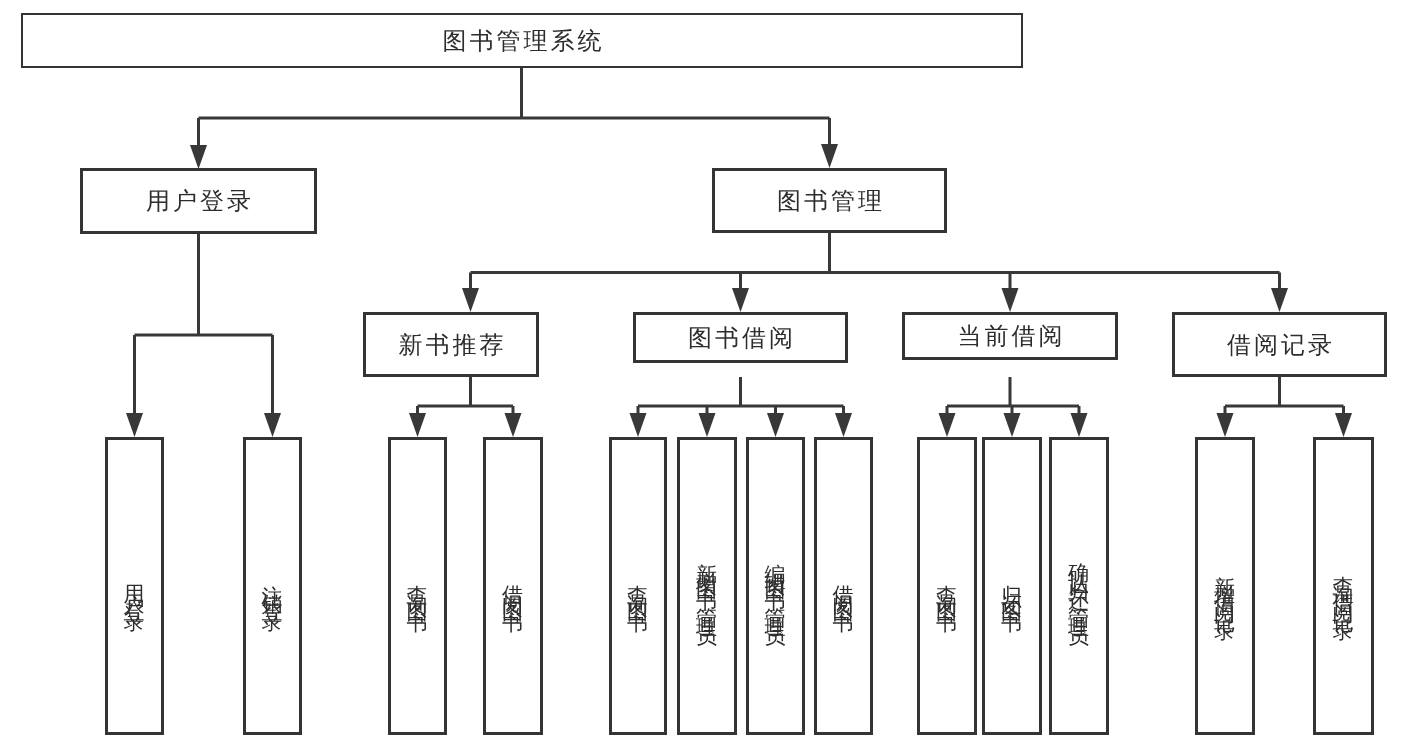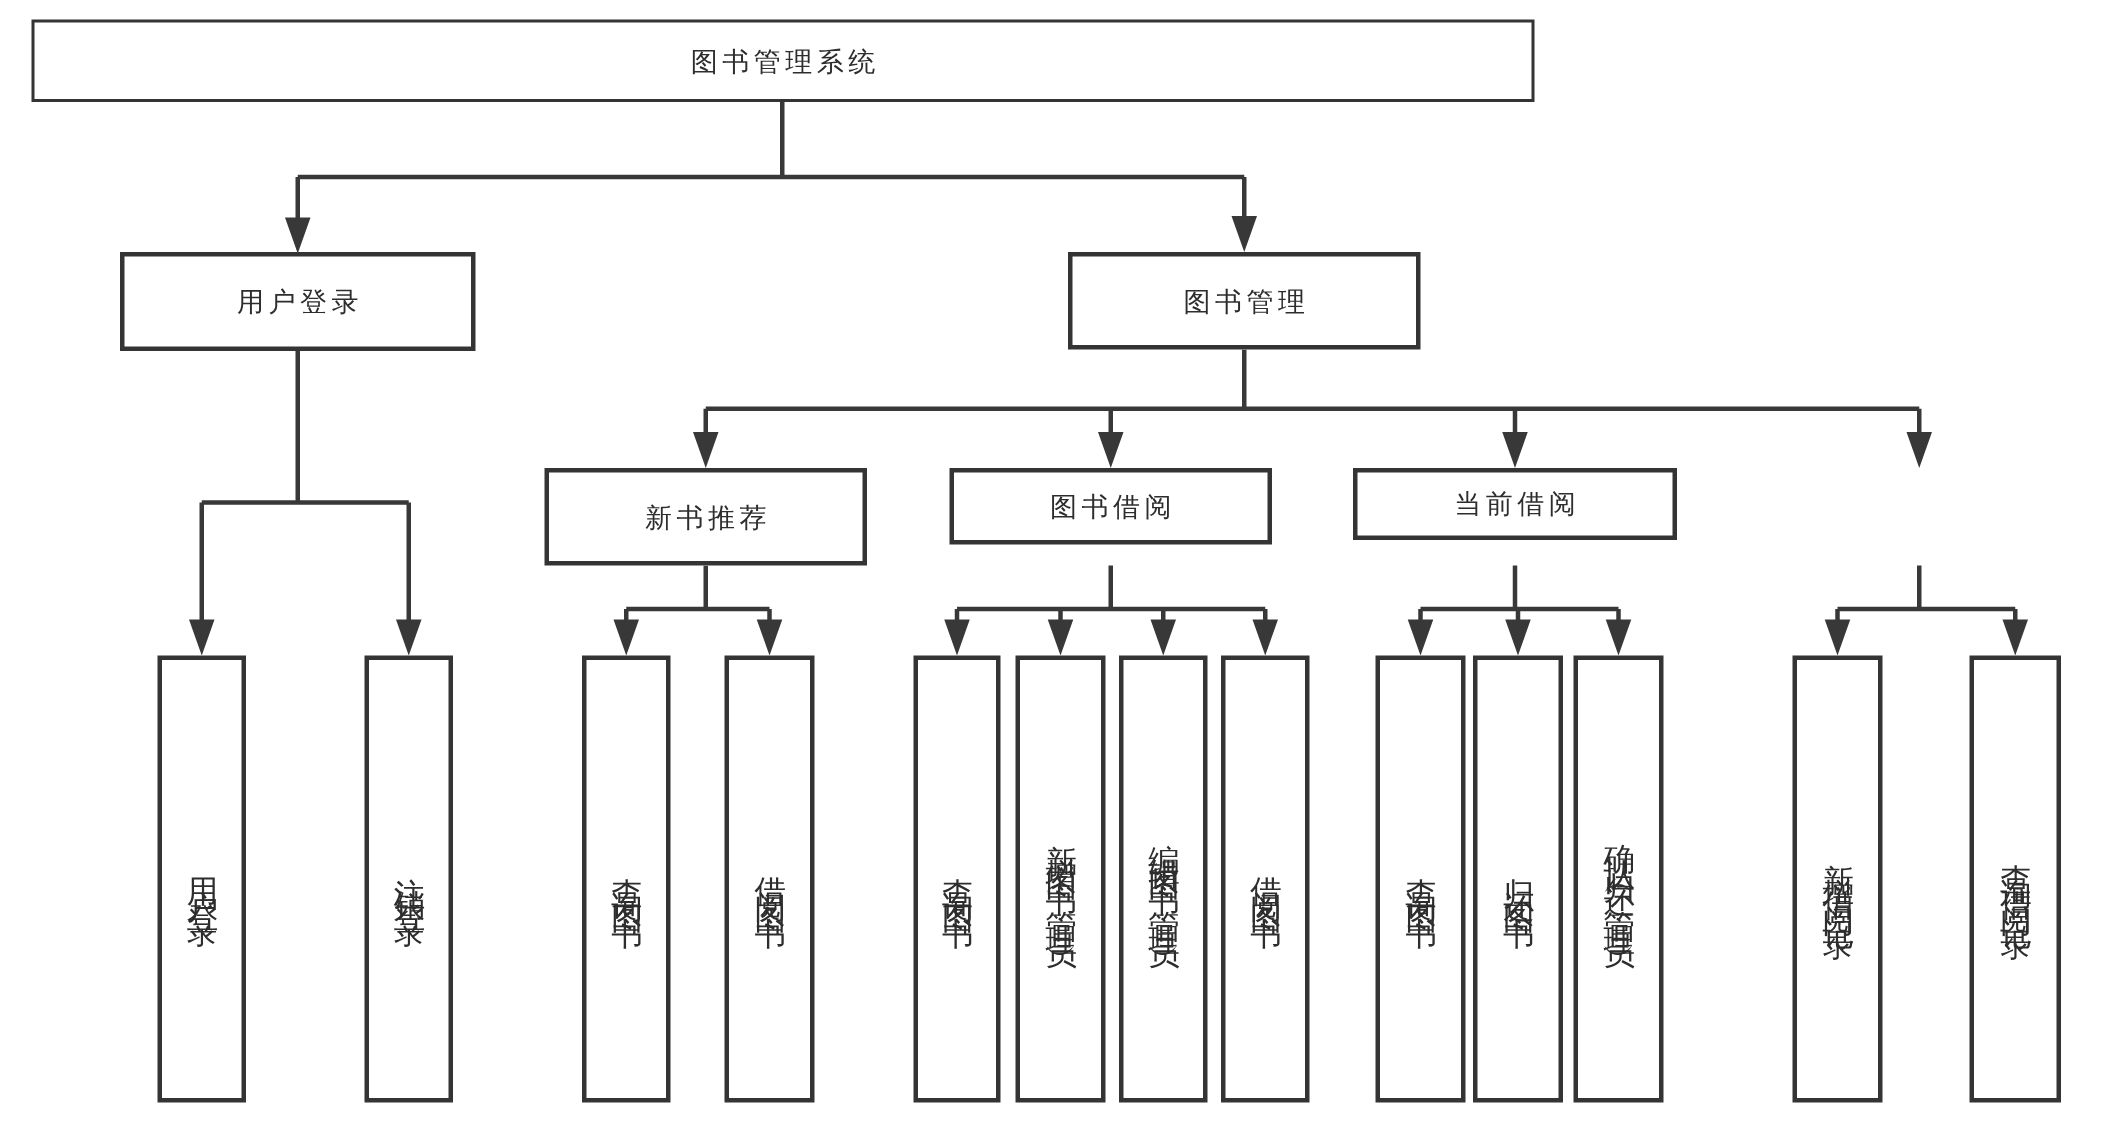--- a/index.html
+++ b/index.html
@@ -16,21 +16,21 @@
   .box {
     position: absolute;
     background: #ffffff;
     border: 3px solid #343434;
     display: flex;
     align-items: center;
     justify-content: center;
     color: #2d2d2d;
     z-index: 1;
   }
-  .hbox { font-size: 18px; letter-spacing: 3px; text-indent: 3px; white-space: nowrap; }
+  .hbox { font-size: 24px; letter-spacing: 3px; text-indent: 3px; white-space: nowrap; }
   .root { border-width: 2px; }
   .leaf {
     writing-mode: vertical-rl;
     text-orientation: mixed;
     font-size: 21px;
     letter-spacing: 9px;
     line-height: 1;
   }
   .watermark {
     position: absolute;
@@ -79,23 +79,24 @@
       <polygon points="1216.5,413 1233.5,413 1225,437"></polygon>
       <polygon points="1335,413 1352,413 1343.5,437"></polygon>
     </g>
   </svg>
 
   <div class="box hbox root" style="left:21px; top:13px; width:1002px; height:55px;">图书管理系统</div>
 
   <div class="box hbox" style="left:80px; top:168px; width:237px; height:66px;">用户登录</div>
   <div class="box hbox" style="left:712px; top:168px; width:235px; height:65px;">图书管理</div>
 
-  <div class="box hbox" style="left:363px; top:312px; width:215px; height:65px;">新书推荐</div>
+  <div class="box hbox" style="left:363px; top:312px; width:176px; height:65px;">新书推荐</div>
   <div class="box hbox" style="left:633px; top:312px; width:215px; height:51px;">图书借阅</div>
   <div class="box hbox" style="left:902px; top:312px; width:216px; height:48px;">当前借阅</div>
+  <div class="box hbox" style="left:1172px; top:312px; width:215px; height:65px;">借阅记录</div>
 
   <div class="box leaf" style="left:105px; top:437px; width:59px; height:298px;">用户登录</div>
   <div class="box leaf" style="left:243px; top:437px; width:59px; height:298px;">注销登录</div>
 
   <div class="box leaf" style="left:388px; top:437px; width:59px; height:298px;">查询图书</div>
   <div class="box leaf" style="left:483px; top:437px; width:60px; height:298px;">借阅图书</div>
 
   <div class="box leaf" style="left:609px; top:437px; width:58px; height:298px;">查询图书</div>
   <div class="box leaf" style="left:677px; top:437px; width:60px; height:298px;">新增图书（管理员）</div>
   <div class="box leaf" style="left:746px; top:437px; width:59px; height:298px;">编辑图书（管理员）</div>

